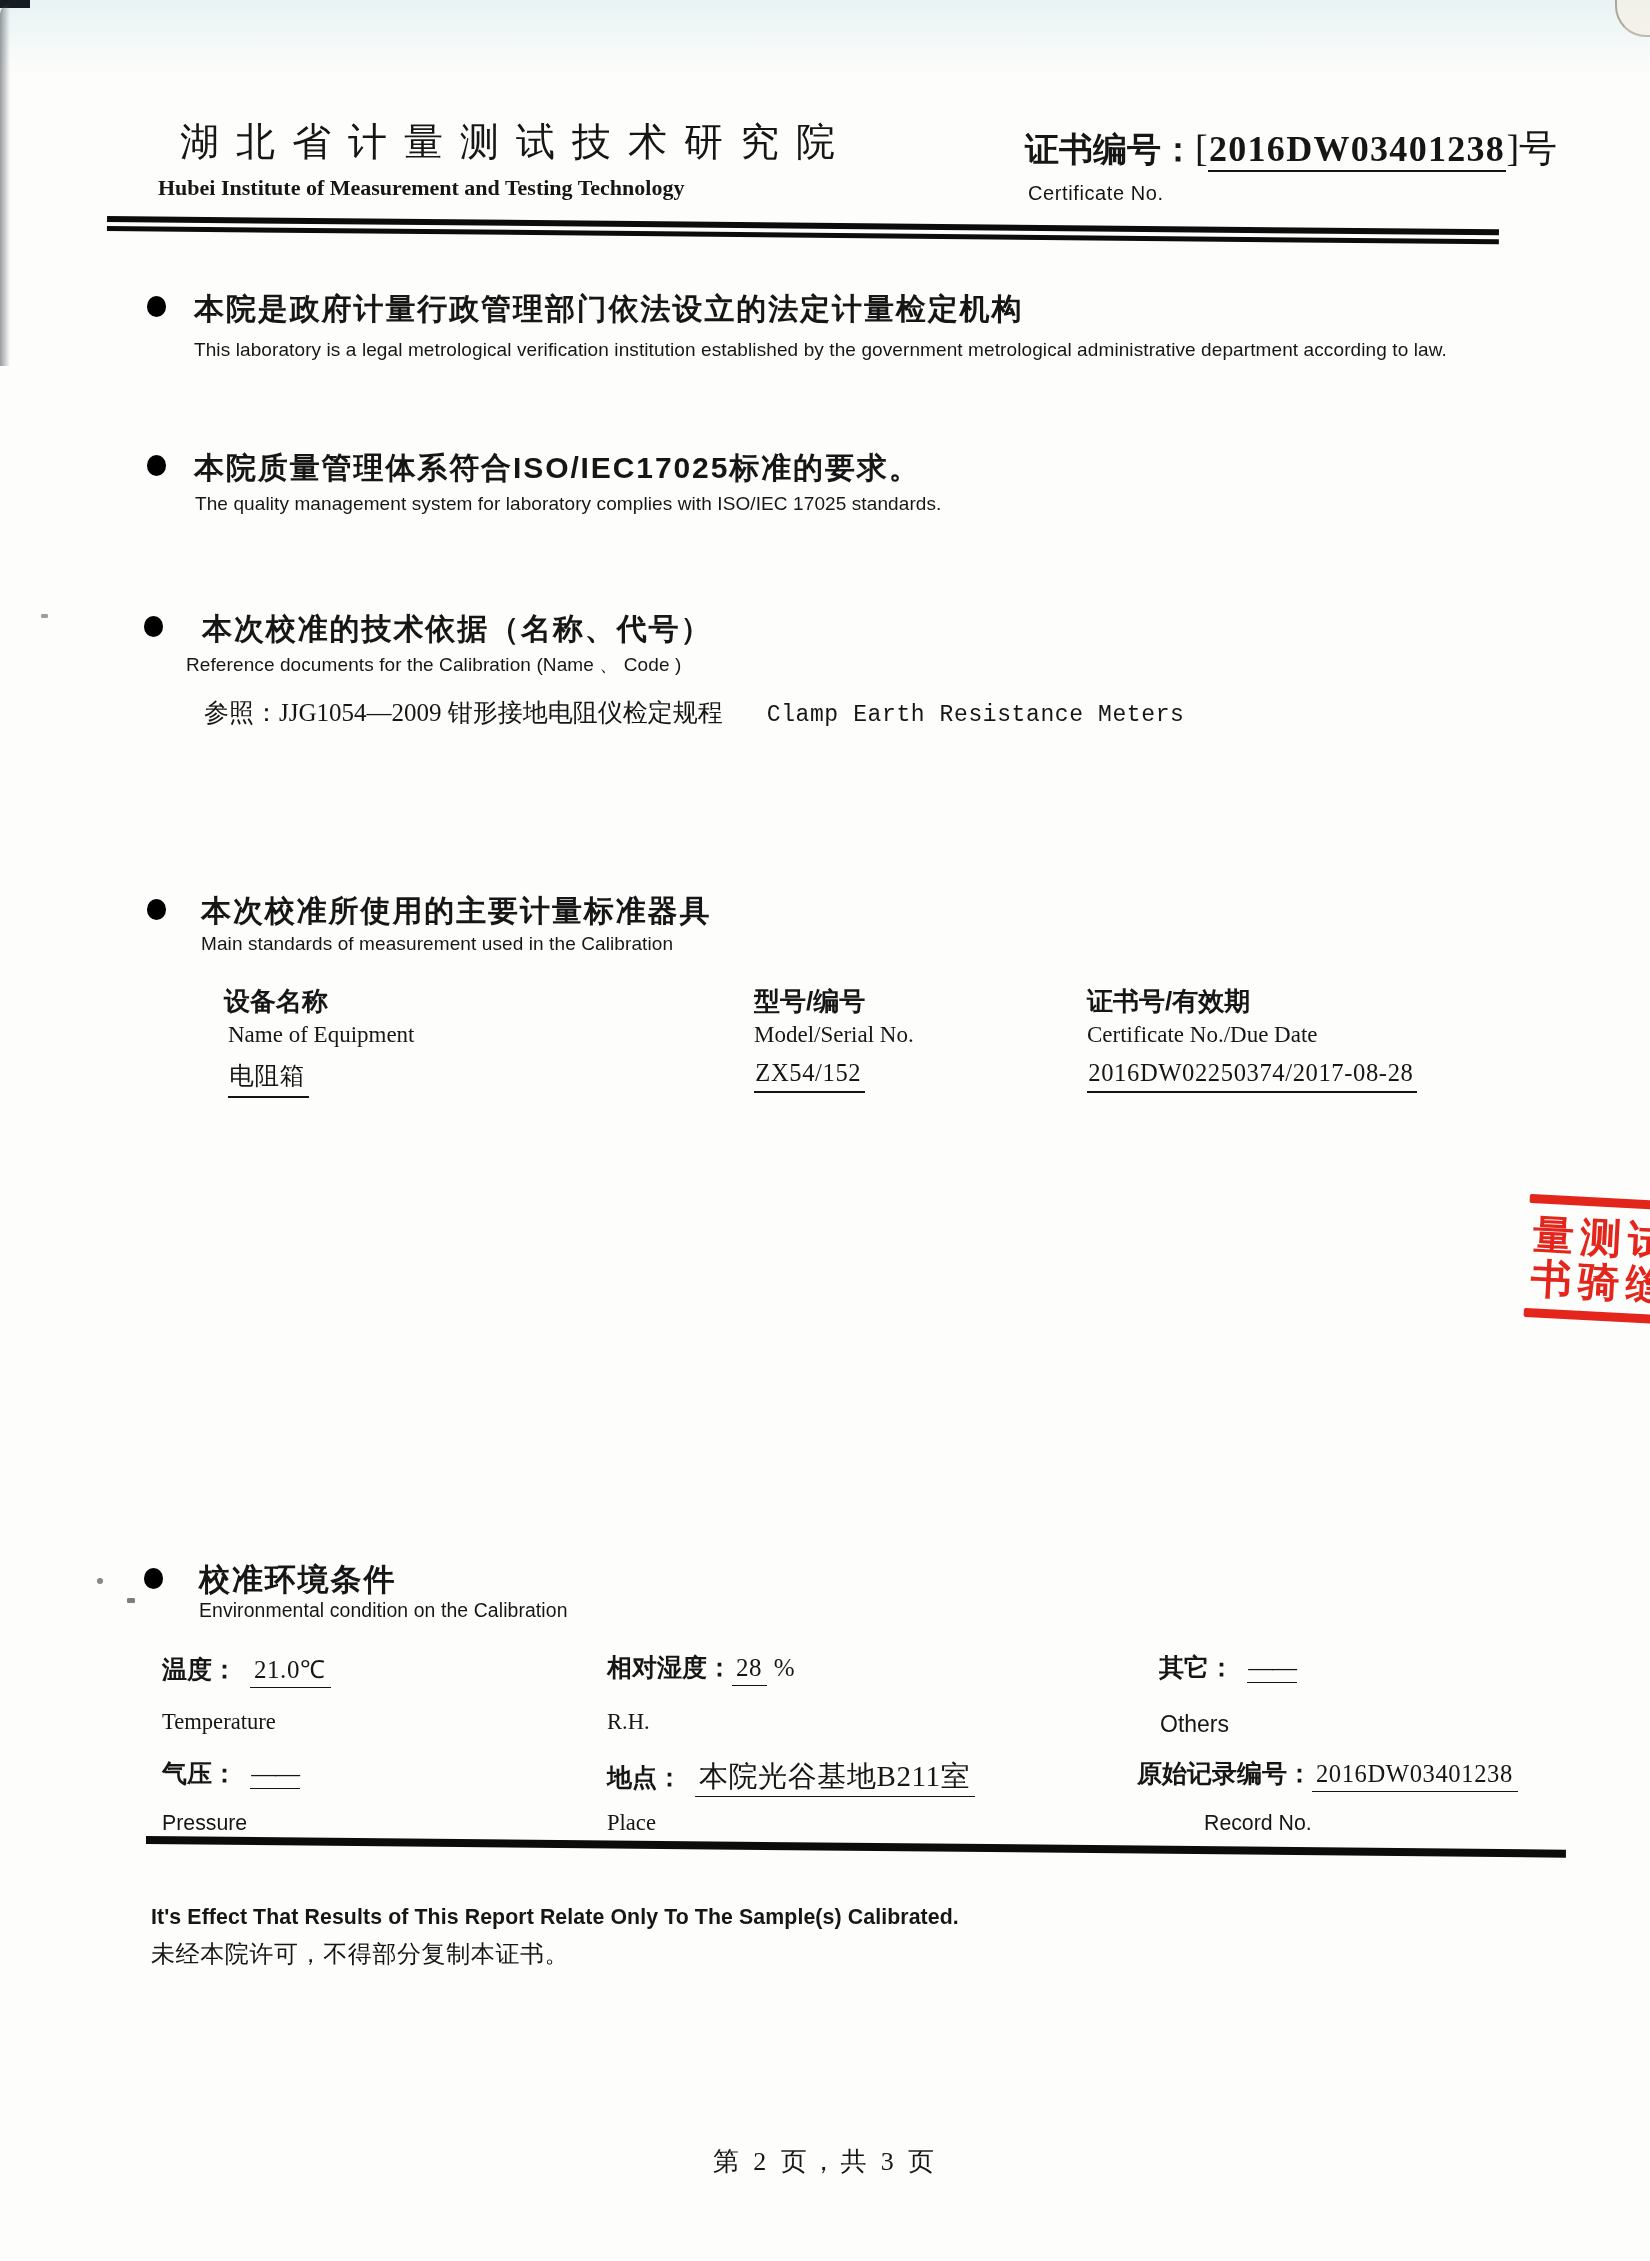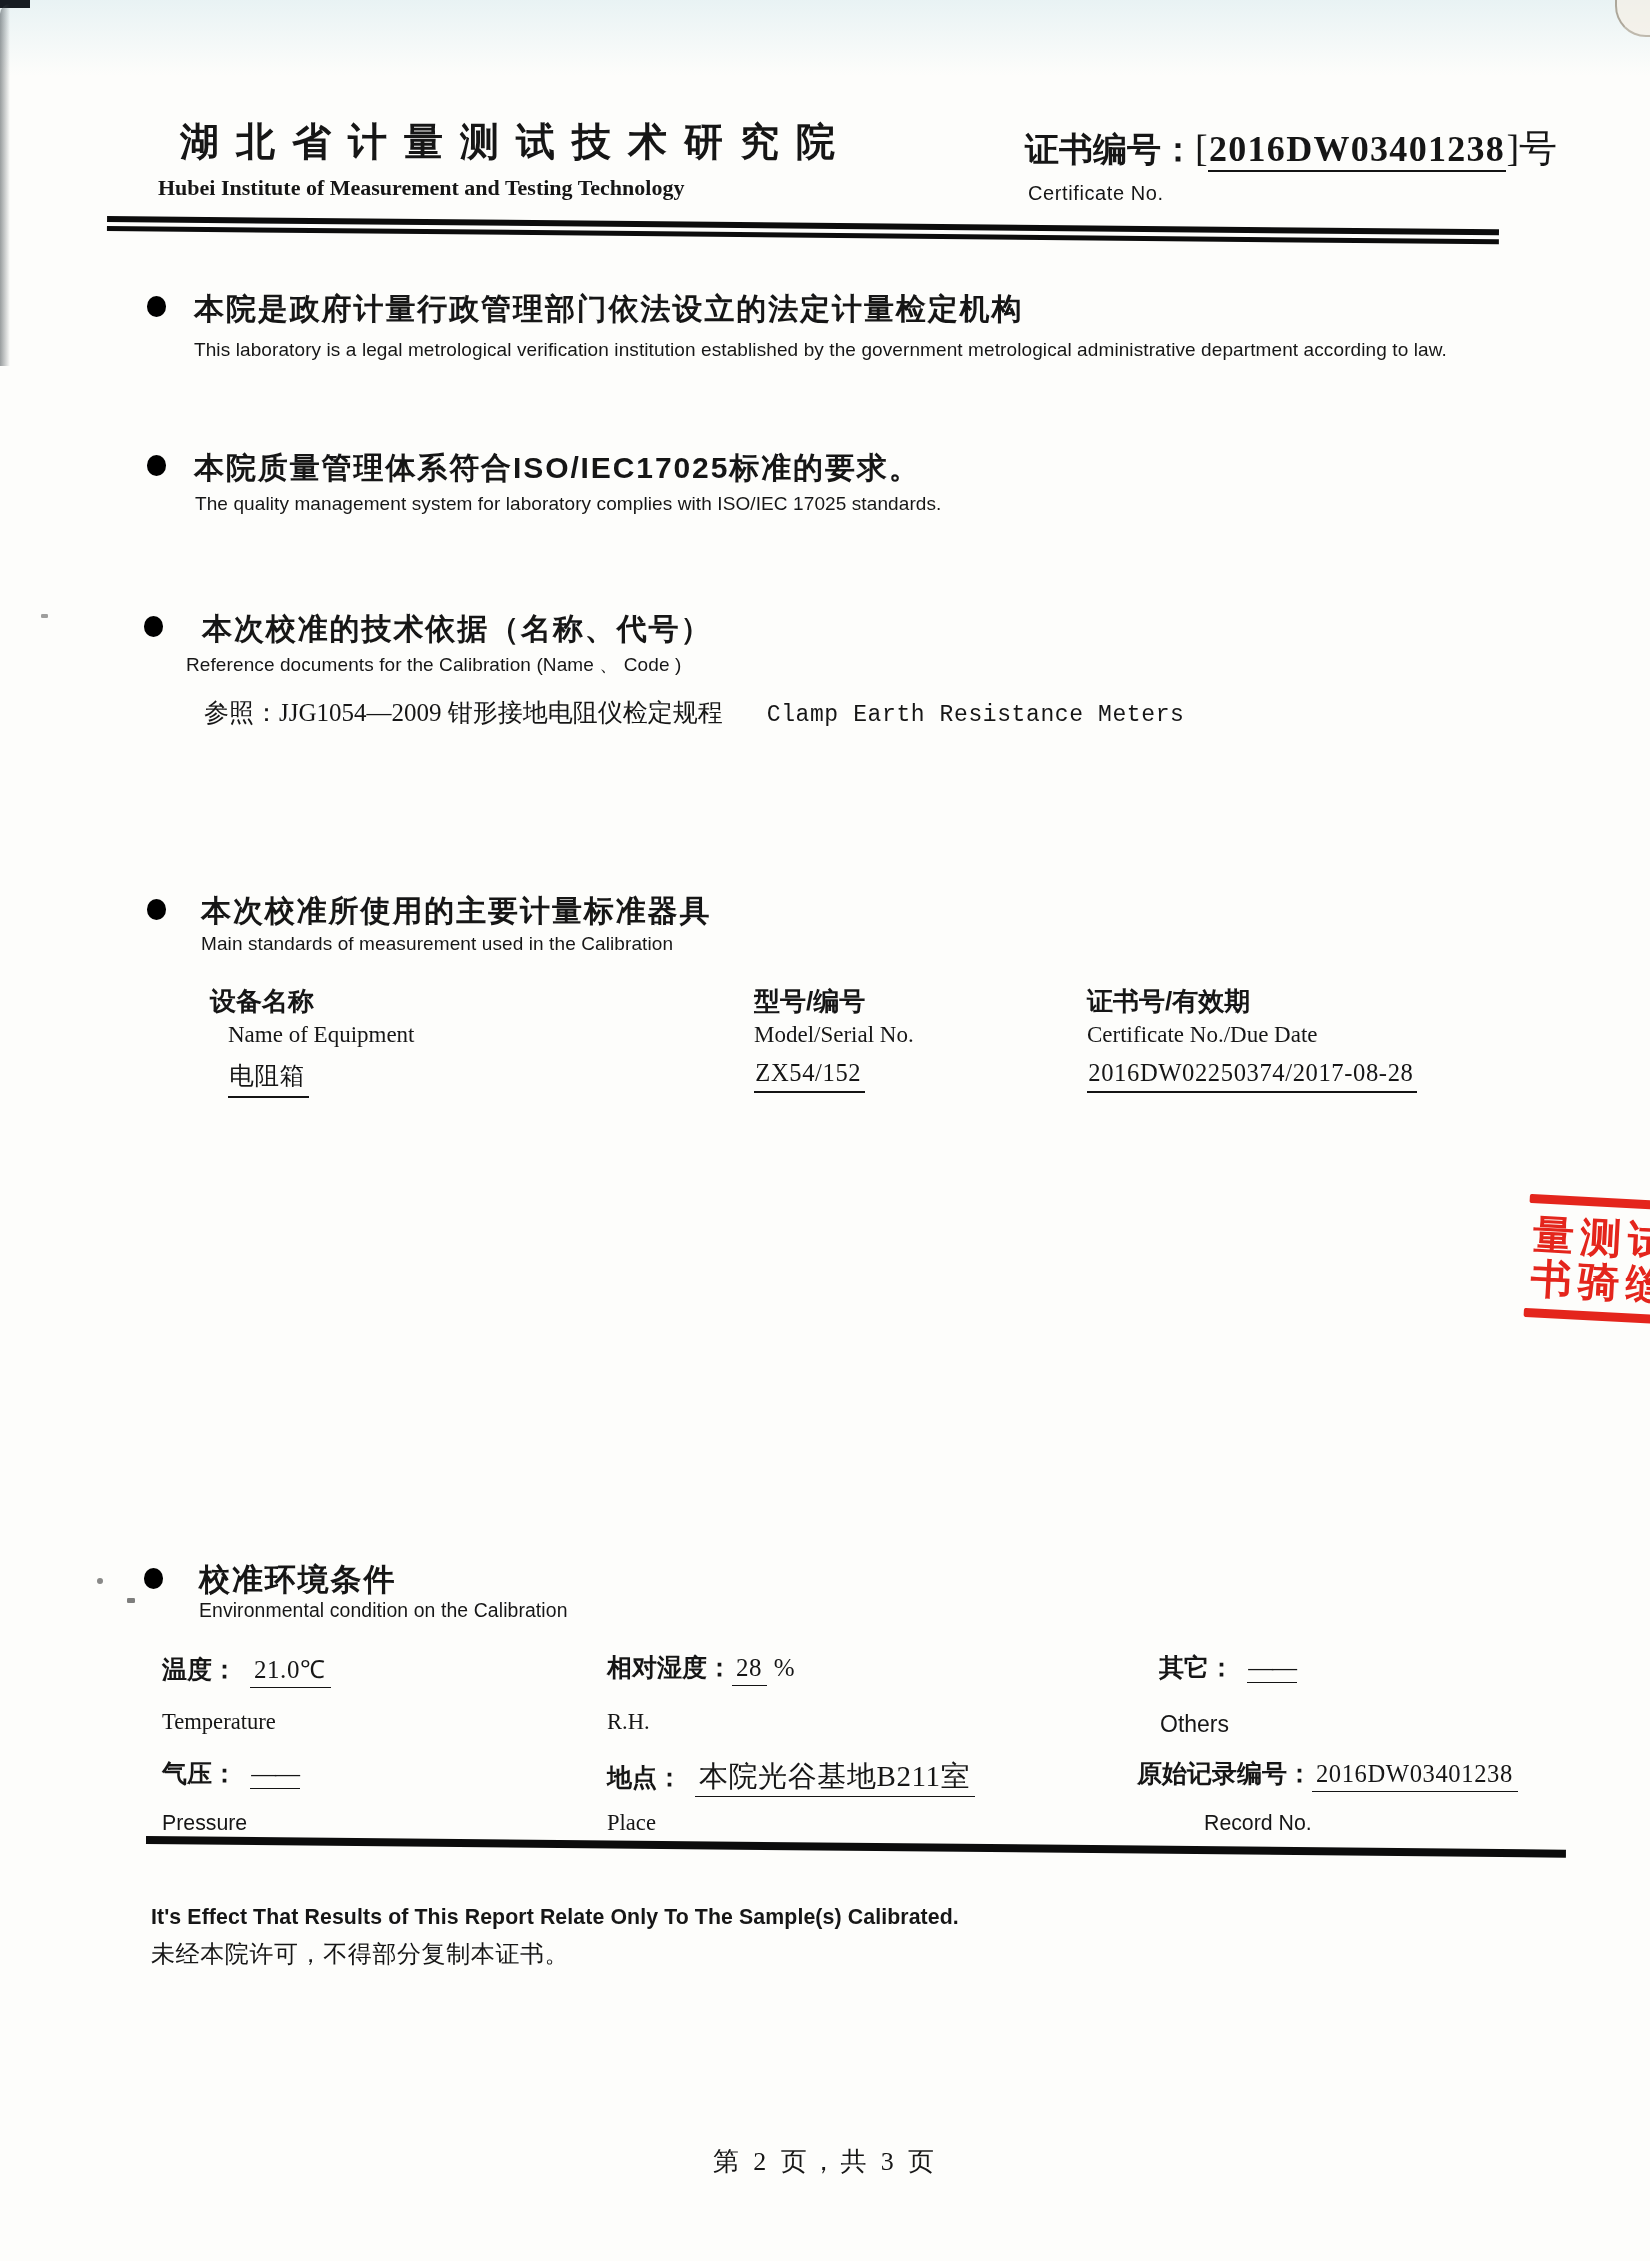--- a/index.html
+++ b/index.html
@@ -12,21 +12,21 @@
   
   .scan-top{left:0;top:0;right:0;height:84px;
     background:linear-gradient(180deg, rgba(150,200,215,0.20), rgba(150,200,215,0.0) 90%);}
   .tl-bar{left:0;top:0;width:30px;height:8.4px;background:#171c22;}
   .tl-edge{left:0;top:3.9px;width:10.3px;height:362px;border-top-left-radius:27px;
     background:linear-gradient(90deg, rgba(70,78,82,0.55), rgba(70,78,82,0));}
   .tr-arc{right:-5.2px;top:-5.2px;width:39px;height:40px;border-left:2.6px solid rgba(90,78,58,0.45);
     border-bottom:2.6px solid rgba(90,78,58,0.35);border-bottom-left-radius:31px;background:rgba(246,239,226,0.6);}
   .speck{background:#2a2a2a;border-radius:50%;}
   
-  .title-cn{left:180px;top:115px;font-size:39px;font-weight:700;letter-spacing:17px;white-space:nowrap;}
+  .title-cn{left:180px;top:115px;font-size:39px;font-weight:400;letter-spacing:17px;white-space:nowrap;}
   .title-en{left:158px;top:175px;font-size:22px;font-weight:700;white-space:nowrap;font-family:"Liberation Serif",serif;}
   .certline{left:1025px;top:123px;font-size:34px;font-weight:700;white-space:nowrap;}
   .certline .num{font-family:"Liberation Serif",serif;font-weight:700;font-size:36px;
     border-bottom:2.6px solid #141414;padding:0 1.3px 1.3px 1.3px;letter-spacing:1.3px;}
   .certline .brk{font-family:"Liberation Serif",serif;font-size:38px;font-weight:400;}
   .cert-en{left:1028px;top:182px;font-size:20px;letter-spacing:0.6px;}
   .rule-head{left:107px;top:216px;width:1392px;transform:rotate(0.55deg);transform-origin:left center;}
   .rule-head .r1{height:5.8px;background:#0c0c0c;margin-bottom:3.9px;}
   .rule-head .r2{height:5.8px;background:#0c0c0c;}
   
@@ -104,21 +104,21 @@
   <div class="abs h-cn" style="left:202px;top:609px;">本次校准的技术依据（名称、代号）</div>
   <div class="abs h-en" style="left:186px;top:652px;">Reference documents for the Calibration (Name 、 Code )</div>
   <div class="abs refline" style="left:204px;top:696px;">
     <span>参照：JJG1054—2009 钳形接地电阻仪检定规程</span><span class="en">Clamp Earth Resistance Meters</span>
   </div>
 
   <div class="abs dot" style="left:147px;top:899px;"></div>
   <div class="abs h-cn" style="left:201px;top:891px;">本次校准所使用的主要计量标准器具</div>
   <div class="abs h-en" style="left:201px;top:933px;">Main standards of measurement used in the Calibration</div>
 
-  <div class="abs t-h" style="left:210px;top:984px;">设备名称</div>
+  <div class="abs t-h" style="left:224px;top:984px;">设备名称</div>
   <div class="abs t-h" style="left:754px;top:984px;">型号/编号</div>
   <div class="abs t-h" style="left:1087px;top:984px;">证书号/有效期</div>
 
   <div class="abs t-e" style="left:228px;top:1022px;">Name of Equipment</div>
   <div class="abs t-e" style="left:754px;top:1022px;">Model/Serial No.</div>
   <div class="abs t-e" style="left:1087px;top:1022px;">Certificate No./Due Date</div>
 
   <div class="abs t-v" style="left:228px;top:1059px;">电阻箱</div>
   <div class="abs t-v" style="left:754px;top:1059px;">ZX54/152</div>
   <div class="abs t-v" style="left:1087px;top:1059px;">2016DW02250374/2017-08-28</div>

